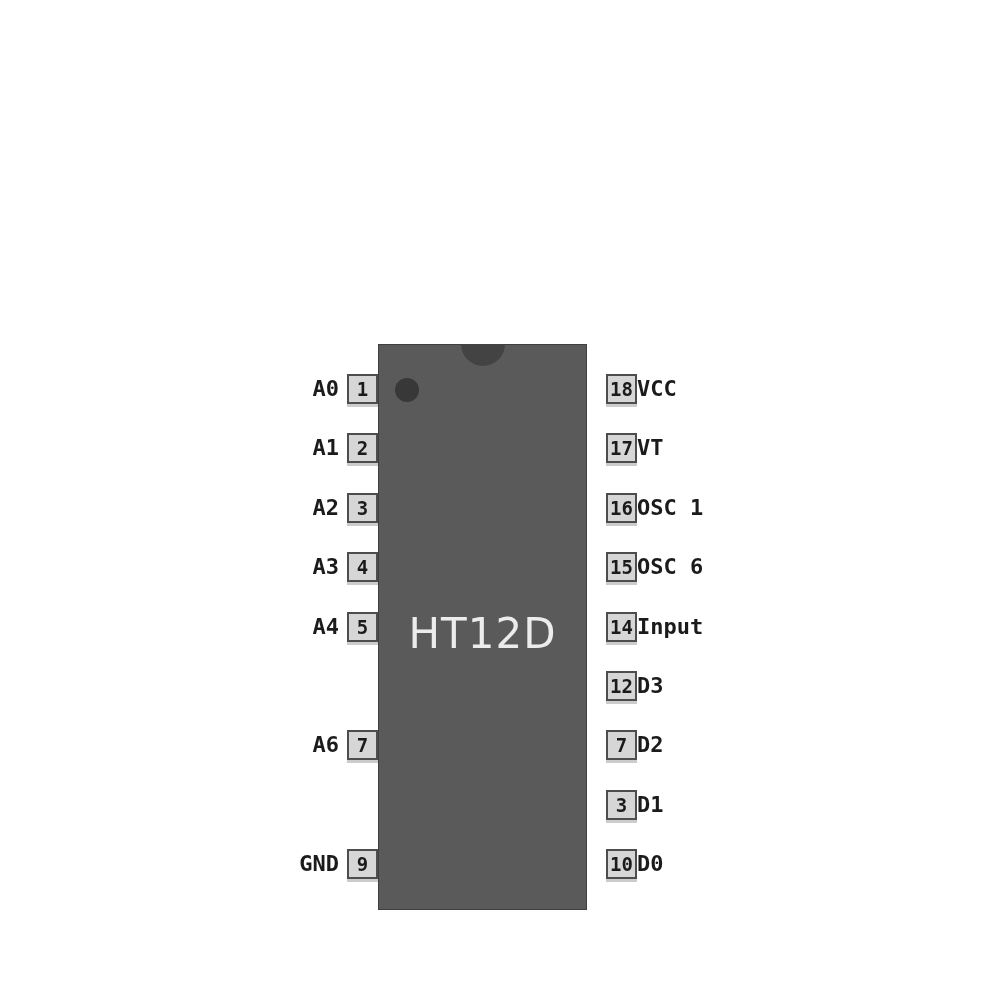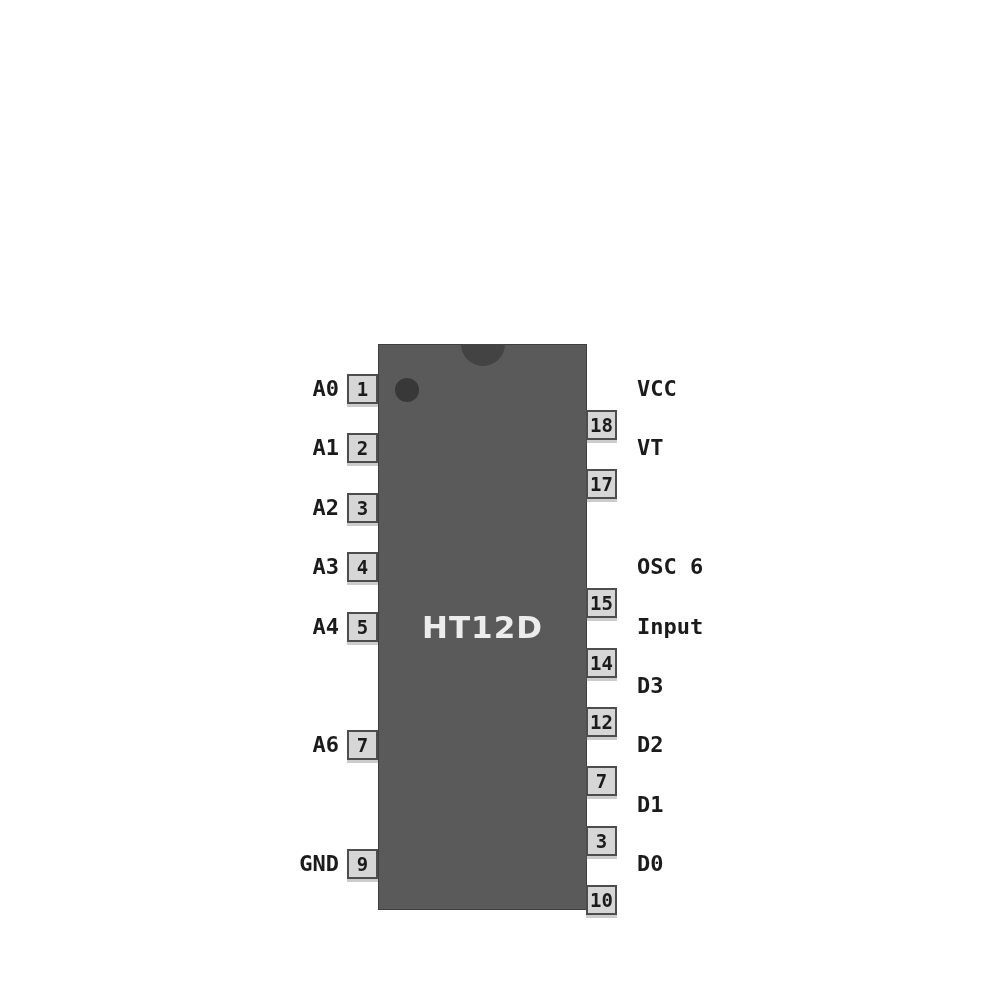--- a/index.html
+++ b/index.html
@@ -45,22 +45,22 @@
     border-radius: 50%;
     background: #383838;
   }
   .chip-label {
     position: absolute;
     left: 0;
     right: 0;
     top: 264px;
     text-align: center;
     font-family: "DejaVu Sans", "Liberation Sans", sans-serif;
-    font-weight: bold;
-    font-size: 31px;
+    font-weight: normal;
+    font-size: 42px;
     letter-spacing: 1px;
     color: #ececec;
   }
   
   .pin-row {
     position: absolute;
     left: 0;
     width: 1000px;
     height: 30px;
   }
@@ -74,21 +74,21 @@
     border: 2px solid #4d4d4d;
     box-shadow: 0 3px 0 rgba(110,110,110,0.35);
     display: flex;
     align-items: center;
     justify-content: center;
     font-weight: bold;
     font-size: 19px;
     color: #1b1b1b;
   }
   .pin-row.left  .pin-box { left: 347px; }
-  .pin-row.right .pin-box { left: 586px; margin-top: 36px; }
+  .pin-row.right .pin-box { left: 606px; }
   .pin-name {
     position: absolute;
     top: 0;
     height: 30px;
     line-height: 30px;
     font-weight: bold;
     font-size: 22px;
     color: #1b1b1b;
     white-space: pre;
   }
@@ -136,20 +136,24 @@
   </div>
 
   <div class="pin-row right" style="top:374px">
     <span class="pin-box">18</span>
     <span class="pin-name">VCC</span>
   </div>
   <div class="pin-row right" style="top:433px">
     <span class="pin-box">17</span>
     <span class="pin-name">VT</span>
   </div>
+  <div class="pin-row right" style="top:493px">
+    <span class="pin-box">16</span>
+    <span class="pin-name">OSC 1</span>
+  </div>
   <div class="pin-row right" style="top:552px">
     <span class="pin-box">15</span>
     <span class="pin-name">OSC 6</span>
   </div>
   <div class="pin-row right" style="top:612px">
     <span class="pin-box">14</span>
     <span class="pin-name">Input</span>
   </div>
   <div class="pin-row right" style="top:671px">
     <span class="pin-box">12</span>

